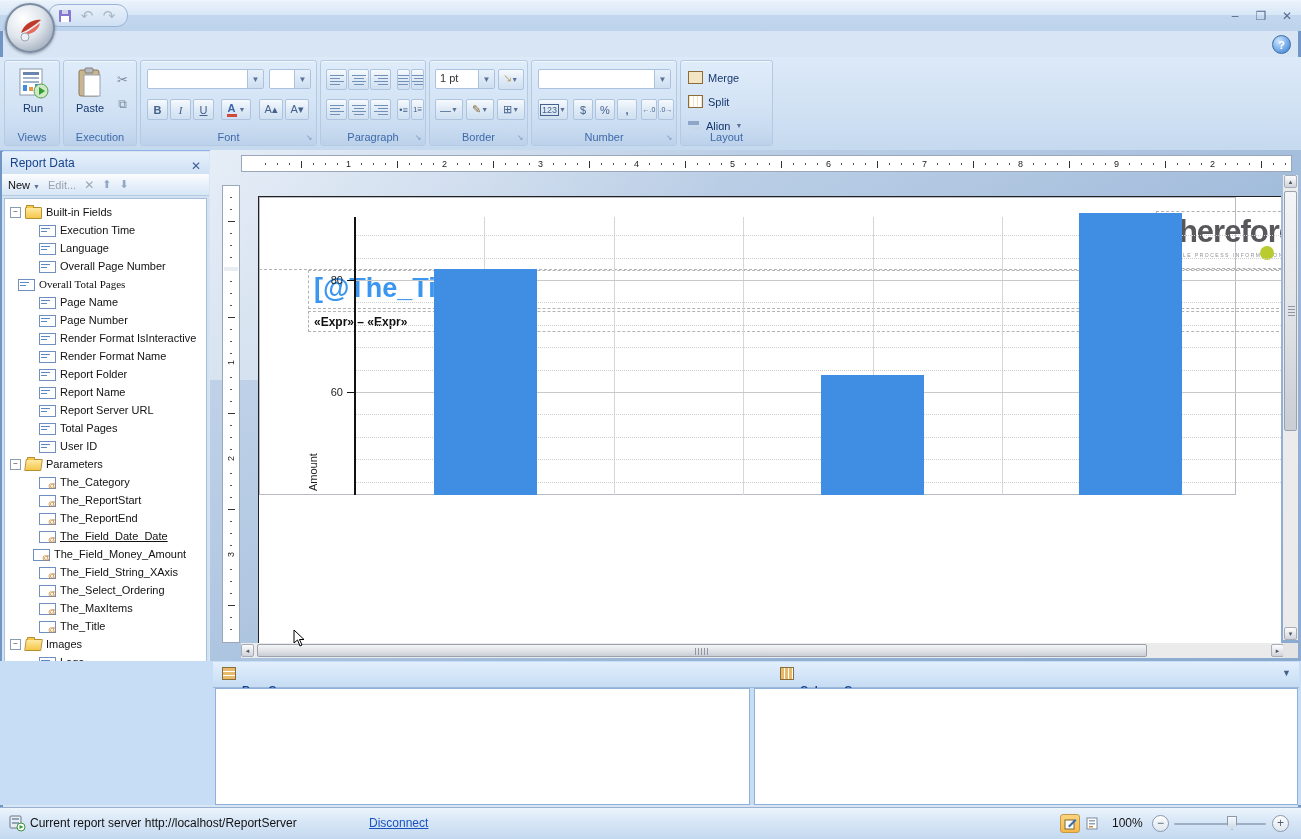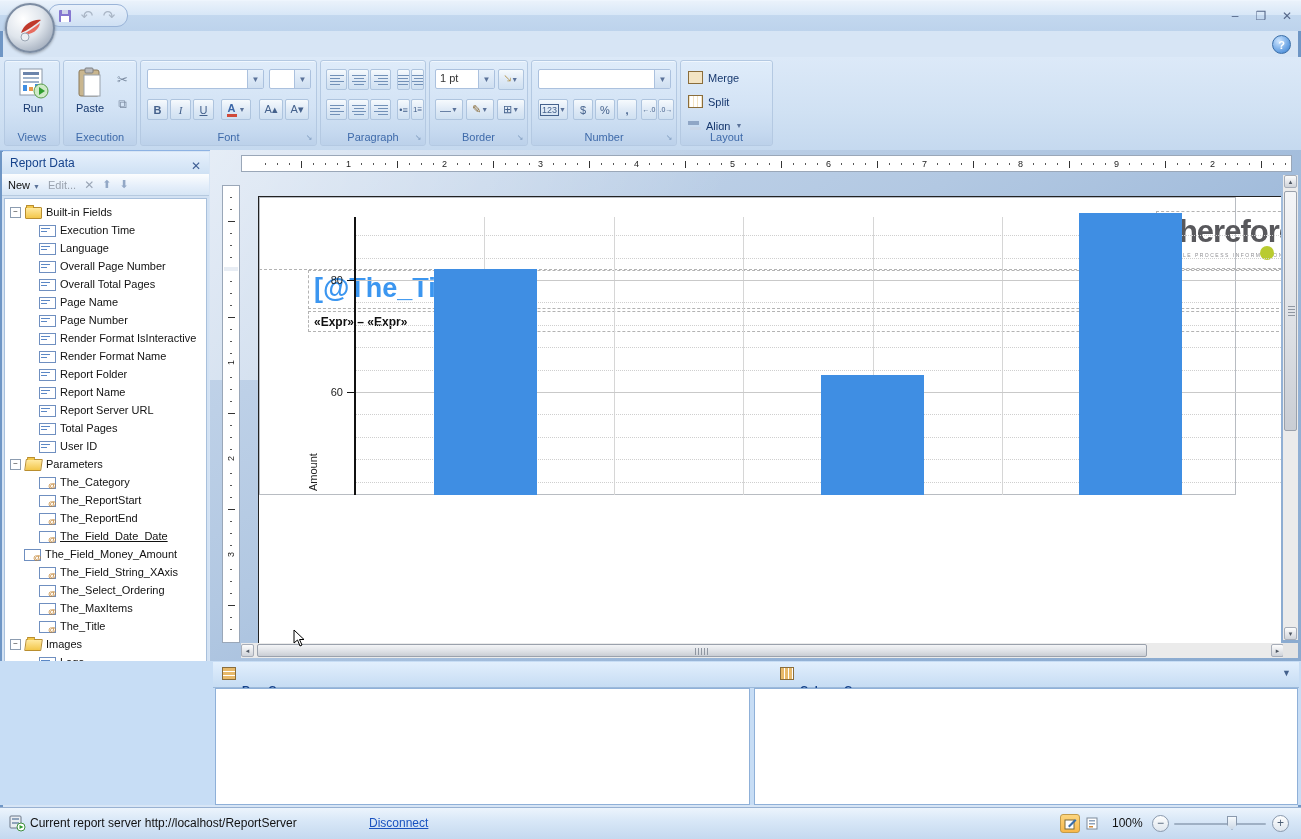--- a/index.html
+++ b/index.html
@@ -361,21 +361,21 @@
           <div class="tree-row" style="padding-left: 21px;">
             <div class="exp-spacer"></div>
             <div class="ti ti-field"></div>
             <span>Language</span>
           </div>
           <div class="tree-row" style="padding-left: 21px;">
             <div class="exp-spacer"></div>
             <div class="ti ti-field"></div>
             <span>Overall Page Number</span>
           </div>
-          <div class="tree-row" style="padding-left: 21px;">
+          <div class="tree-row" style=" font-family: Liberation Serif, serif;">
             <div class="exp-spacer"></div>
             <div class="ti ti-field"></div>
             <span>Overall Total Pages</span>
           </div>
           <div class="tree-row" style="padding-left: 21px;">
             <div class="exp-spacer"></div>
             <div class="ti ti-field"></div>
             <span>Page Name</span>
           </div>
           <div class="tree-row" style="padding-left: 21px;">
@@ -436,21 +436,21 @@
           <div class="tree-row" style="padding-left: 21px;">
             <div class="exp-spacer"></div>
             <div class="ti ti-param"></div>
             <span>The_ReportEnd</span>
           </div>
           <div class="tree-row" style="padding-left: 21px; text-decoration: underline;">
             <div class="exp-spacer"></div>
             <div class="ti ti-param"></div>
             <span>The_Field_Date_Date</span>
           </div>
-          <div class="tree-row" style="padding-left: 6px;">
+          <div class="tree-row" style="padding-left: 15px;">
             <div class="exp-spacer"></div>
             <div class="ti ti-param"></div>
             <span>The_Field_Money_Amount</span>
           </div>
           <div class="tree-row" style="padding-left: 21px;">
             <div class="exp-spacer"></div>
             <div class="ti ti-param"></div>
             <span>The_Field_String_XAxis</span>
           </div>
           <div class="tree-row" style="padding-left: 21px;">

